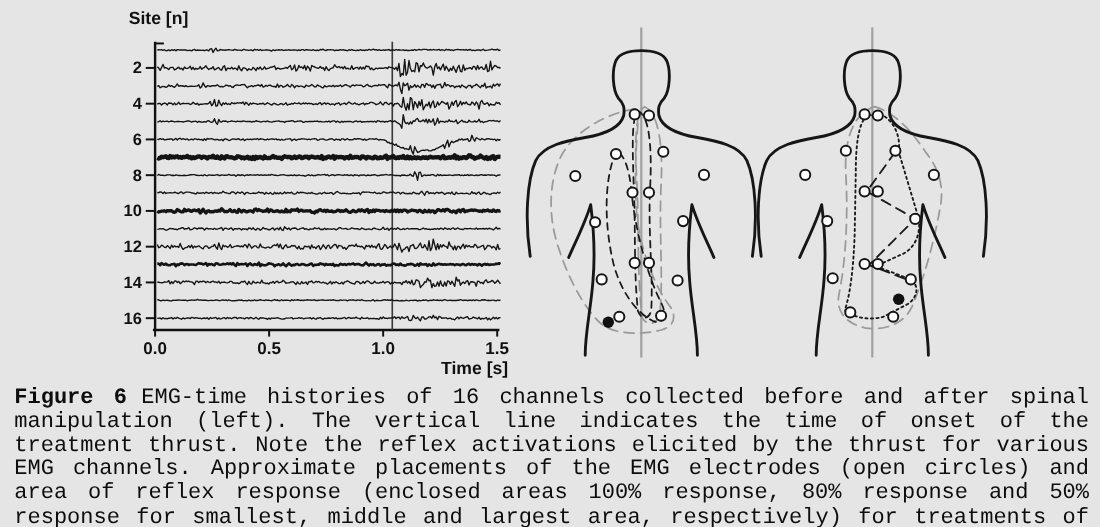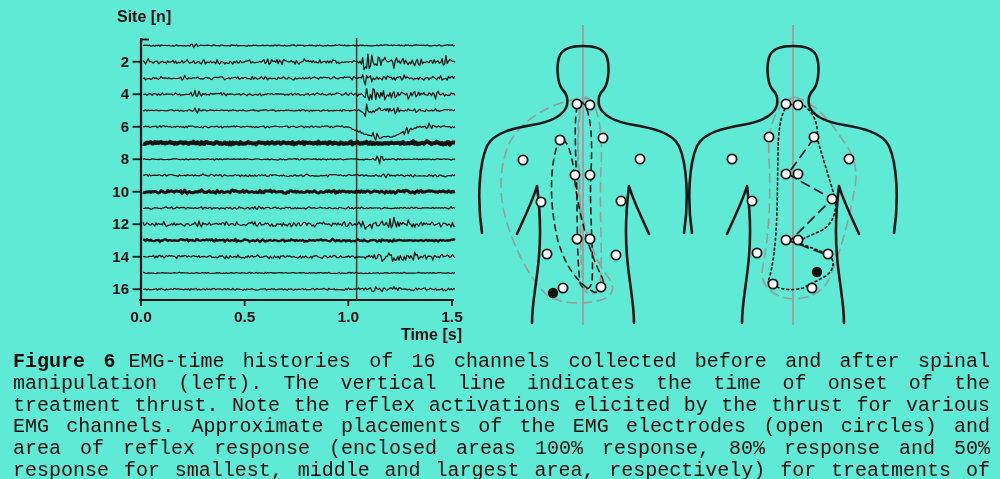--- a/index.html
+++ b/index.html
@@ -1,16 +1,16 @@
 <!DOCTYPE html>
 <html><head>
 <meta charset="utf-8">
 <style>
   html,body{margin:0;padding:0;background:#ffffff;}
-  .page{position:relative;width:1000px;height:479px;background:#5eead4;overflow:hidden;
+  .page{position:relative;width:1000px;height:479px;background:#e5e5e5;overflow:hidden;
         font-family:"Liberation Sans",sans-serif;}
   #fig-svg{position:absolute;left:0;top:0;}
   .caption{position:absolute;left:13px;top:351px;width:977px;margin:0;
            font-size:20px;line-height:21.8px;color:#0d0d0d;text-align:justify;
            font-family:Liberation Mono, monospace;}
   .caption .cap-label{font-weight:bold;margin-right:13px;}
 </style>
 </head>
 <body>
 

